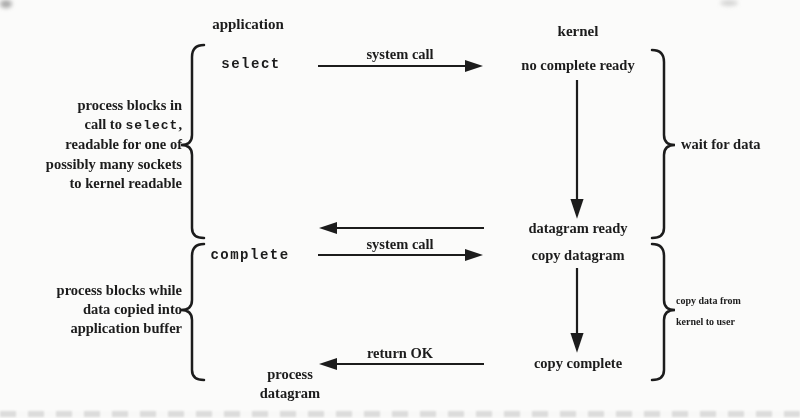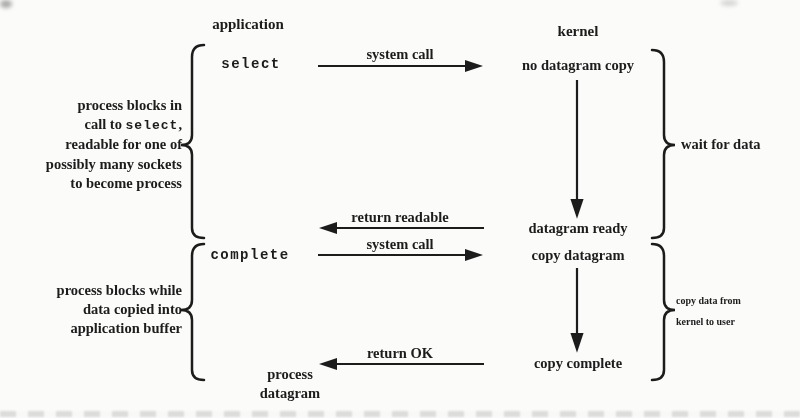--- a/index.html
+++ b/index.html
@@ -106,36 +106,35 @@
   <div class="lbl centered hdr" style="left:248px; top:16px;">application</div>
   <div class="lbl centered hdr" style="left:578px; top:23px;">kernel</div>
 
   <div class="lbl centered mono" style="left:251px; top:56px;">select</div>
   <div class="lbl centered mono" style="left:250px; top:247px;">complete</div>
   <div class="block-center" style="left:250px; top:365px;margin-left:40px;">
     <div>process</div>
     <div>datagram</div>
   </div>
 
-  <div class="lbl centered" style="left:578px; top:57px;">no datagram copy</div>
+  <div class="lbl centered" style="left:578px; top:57px;">no complete ready</div>
   <div class="lbl centered" style="left:578px; top:220px;">datagram ready</div>
   <div class="lbl centered" style="left:578px; top:247px;">copy datagram</div>
   <div class="lbl centered" style="left:578px; top:355px;">copy complete</div>
 
   <div class="lbl centered" style="left:400px; top:46px;">system call</div>
-  <div class="lbl centered" style="left:400px; top:209px;">return readable</div>
   <div class="lbl centered" style="left:400px; top:236px;">system call</div>
   <div class="lbl centered" style="left:400px; top:345px;">return OK</div>
 
   <div class="block-right" style="right:618px; top:96px;">
     <div>process blocks in</div>
     <div><span>call to </span><span class="mono-inline">select</span><span>,</span></div>
     <div>readable for one of</div>
     <div>possibly many sockets</div>
-    <div>to become process</div>
+    <div>to kernel readable</div>
   </div>
 
   <div class="block-right" style="right:618px; top:281px;">
     <div>process blocks while</div>
     <div>data copied into</div>
     <div>application buffer</div>
   </div>
 
   <div class="lbl" style="left:681px; top:136px;">wait for data</div>
   <div class="block-left" style="left:676px; top:290px;">

